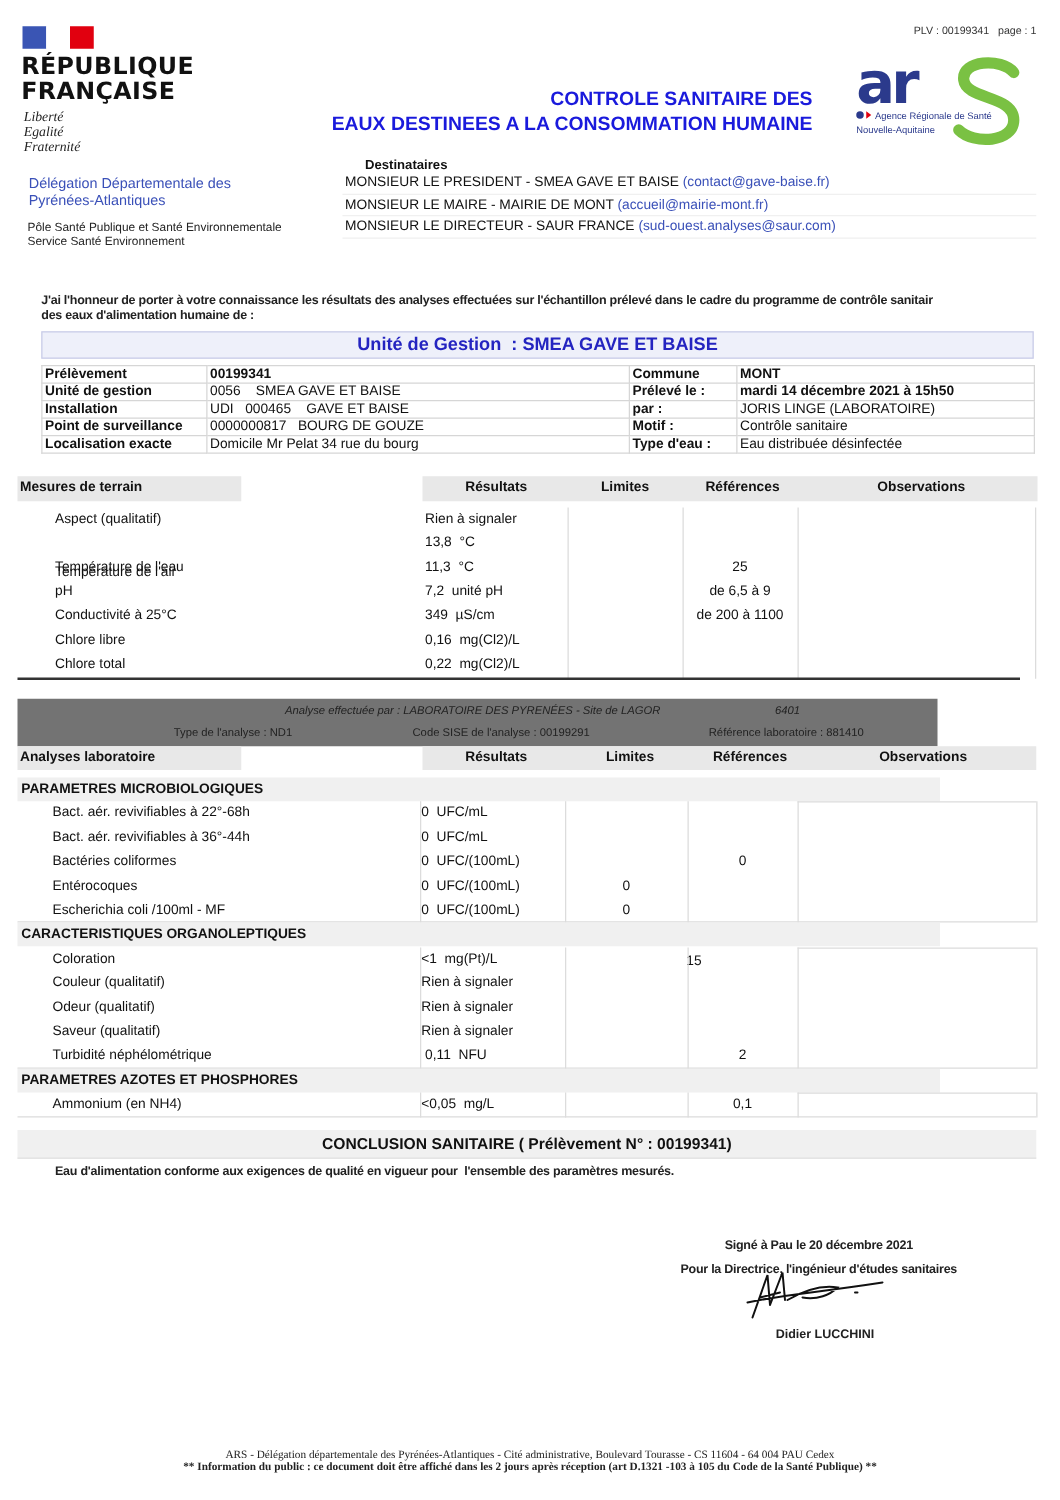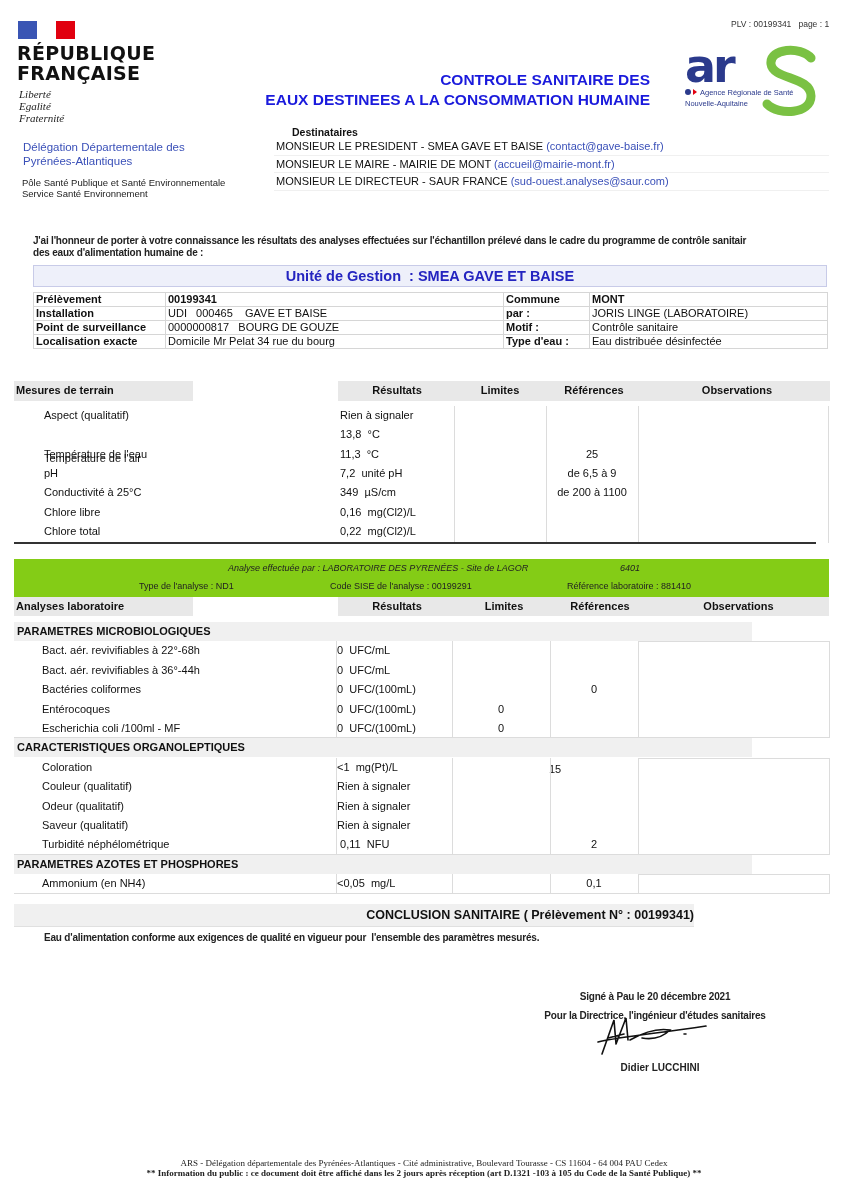--- a/index.html
+++ b/index.html
@@ -32,23 +32,23 @@
   .info { left:33px; top:292px; width:795px; border-collapse:collapse; font-size:11px; }
   .info td { border:1px solid #d6d6d6; padding:0 2px; height:13px; line-height:13px; white-space:nowrap; }
   .info td.k { font-weight:bold; }
   
   .hdrbar { background:#e8e8e8; }
   .section-head { font-weight:bold; font-size:11px; color:#111; }
   .row { position:absolute; font-size:11px; line-height:19px; height:19px; }
   .sep { position:absolute; height:2px; background:#333; }
   .grid-v { position:absolute; width:1px; background:#dcdcdc; }
   .grid-h { position:absolute; height:1px; background:#dcdcdc; }
-  .lab-info { left:14px; top:559px; width:815px; height:38px; background:#84cc16; font-size:9px; color:#222; }
+  .lab-info { left:14px; top:559px; width:736px; height:38px; background:#737373; font-size:9px; color:#222; }
   .cat { position:absolute; left:14px; width:738px; height:19px; background:#f0f0f0; font-weight:bold; font-size:11px; line-height:19px; padding-left:3px; box-sizing:border-box; }
-  .concl-bar { left:14px; top:904px; width:680px; height:22px; background:#f0f0f0; border-bottom:1px solid #e0e0e0; text-align:right; font-weight:bold; font-size:12.5px; line-height:22px; }
+  .concl-bar { left:14px; top:904px; width:815px; height:22px; background:#f0f0f0; border-bottom:1px solid #e0e0e0; text-align:center; font-weight:bold; font-size:12.5px; line-height:22px; }
   .concl-text { left:44px; top:932px; font-size:10px; font-weight:bold; letter-spacing:-0.2px; color:#222; }
   .sign { left:520px; top:972px; width:270px; text-align:center; font-size:10px; font-weight:bold; color:#222; line-height:19px; letter-spacing:-0.2px;margin-top:15px; }
   .signer { left:560px; top:1062px; width:200px; text-align:center; font-size:10px; font-weight:bold; color:#222; }
   .sig { left:594px; top:1014px; width:120px; height:44px; }
   .footer { left:60px; top:1158px; width:728px; text-align:center; font-family:"Liberation Serif", serif; font-size:9px; line-height:10px; color:#222; }
   .footer .b { font-weight:bold; }
 </style>
 </head>
 <body>
 
@@ -122,20 +122,26 @@
       <col style="width:338px">
       <col style="width:86px">
       <col>
     </colgroup>
   <tbody>
     <tr>
       <td class="k">Prélèvement</td>
       <td class="k">00199341</td>
       <td class="k">Commune</td>
       <td class="k">MONT</td>
+    </tr>
+    <tr>
+      <td class="k">Unité de gestion</td>
+      <td style="white-space:pre">0056    SMEA GAVE ET BAISE</td>
+      <td class="k">Prélevé le :</td>
+      <td class="k">mardi 14 décembre 2021 à 15h50</td>
     </tr>
     <tr>
       <td class="k">Installation</td>
       <td style="white-space:pre">UDI   000465    GAVE ET BAISE</td>
       <td class="k">par :</td>
       <td>JORIS LINGE (LABORATOIRE)</td>
     </tr>
     <tr>
       <td class="k">Point de surveillance</td>
       <td style="white-space:pre">0000000817   BOURG DE GOUZE</td>

